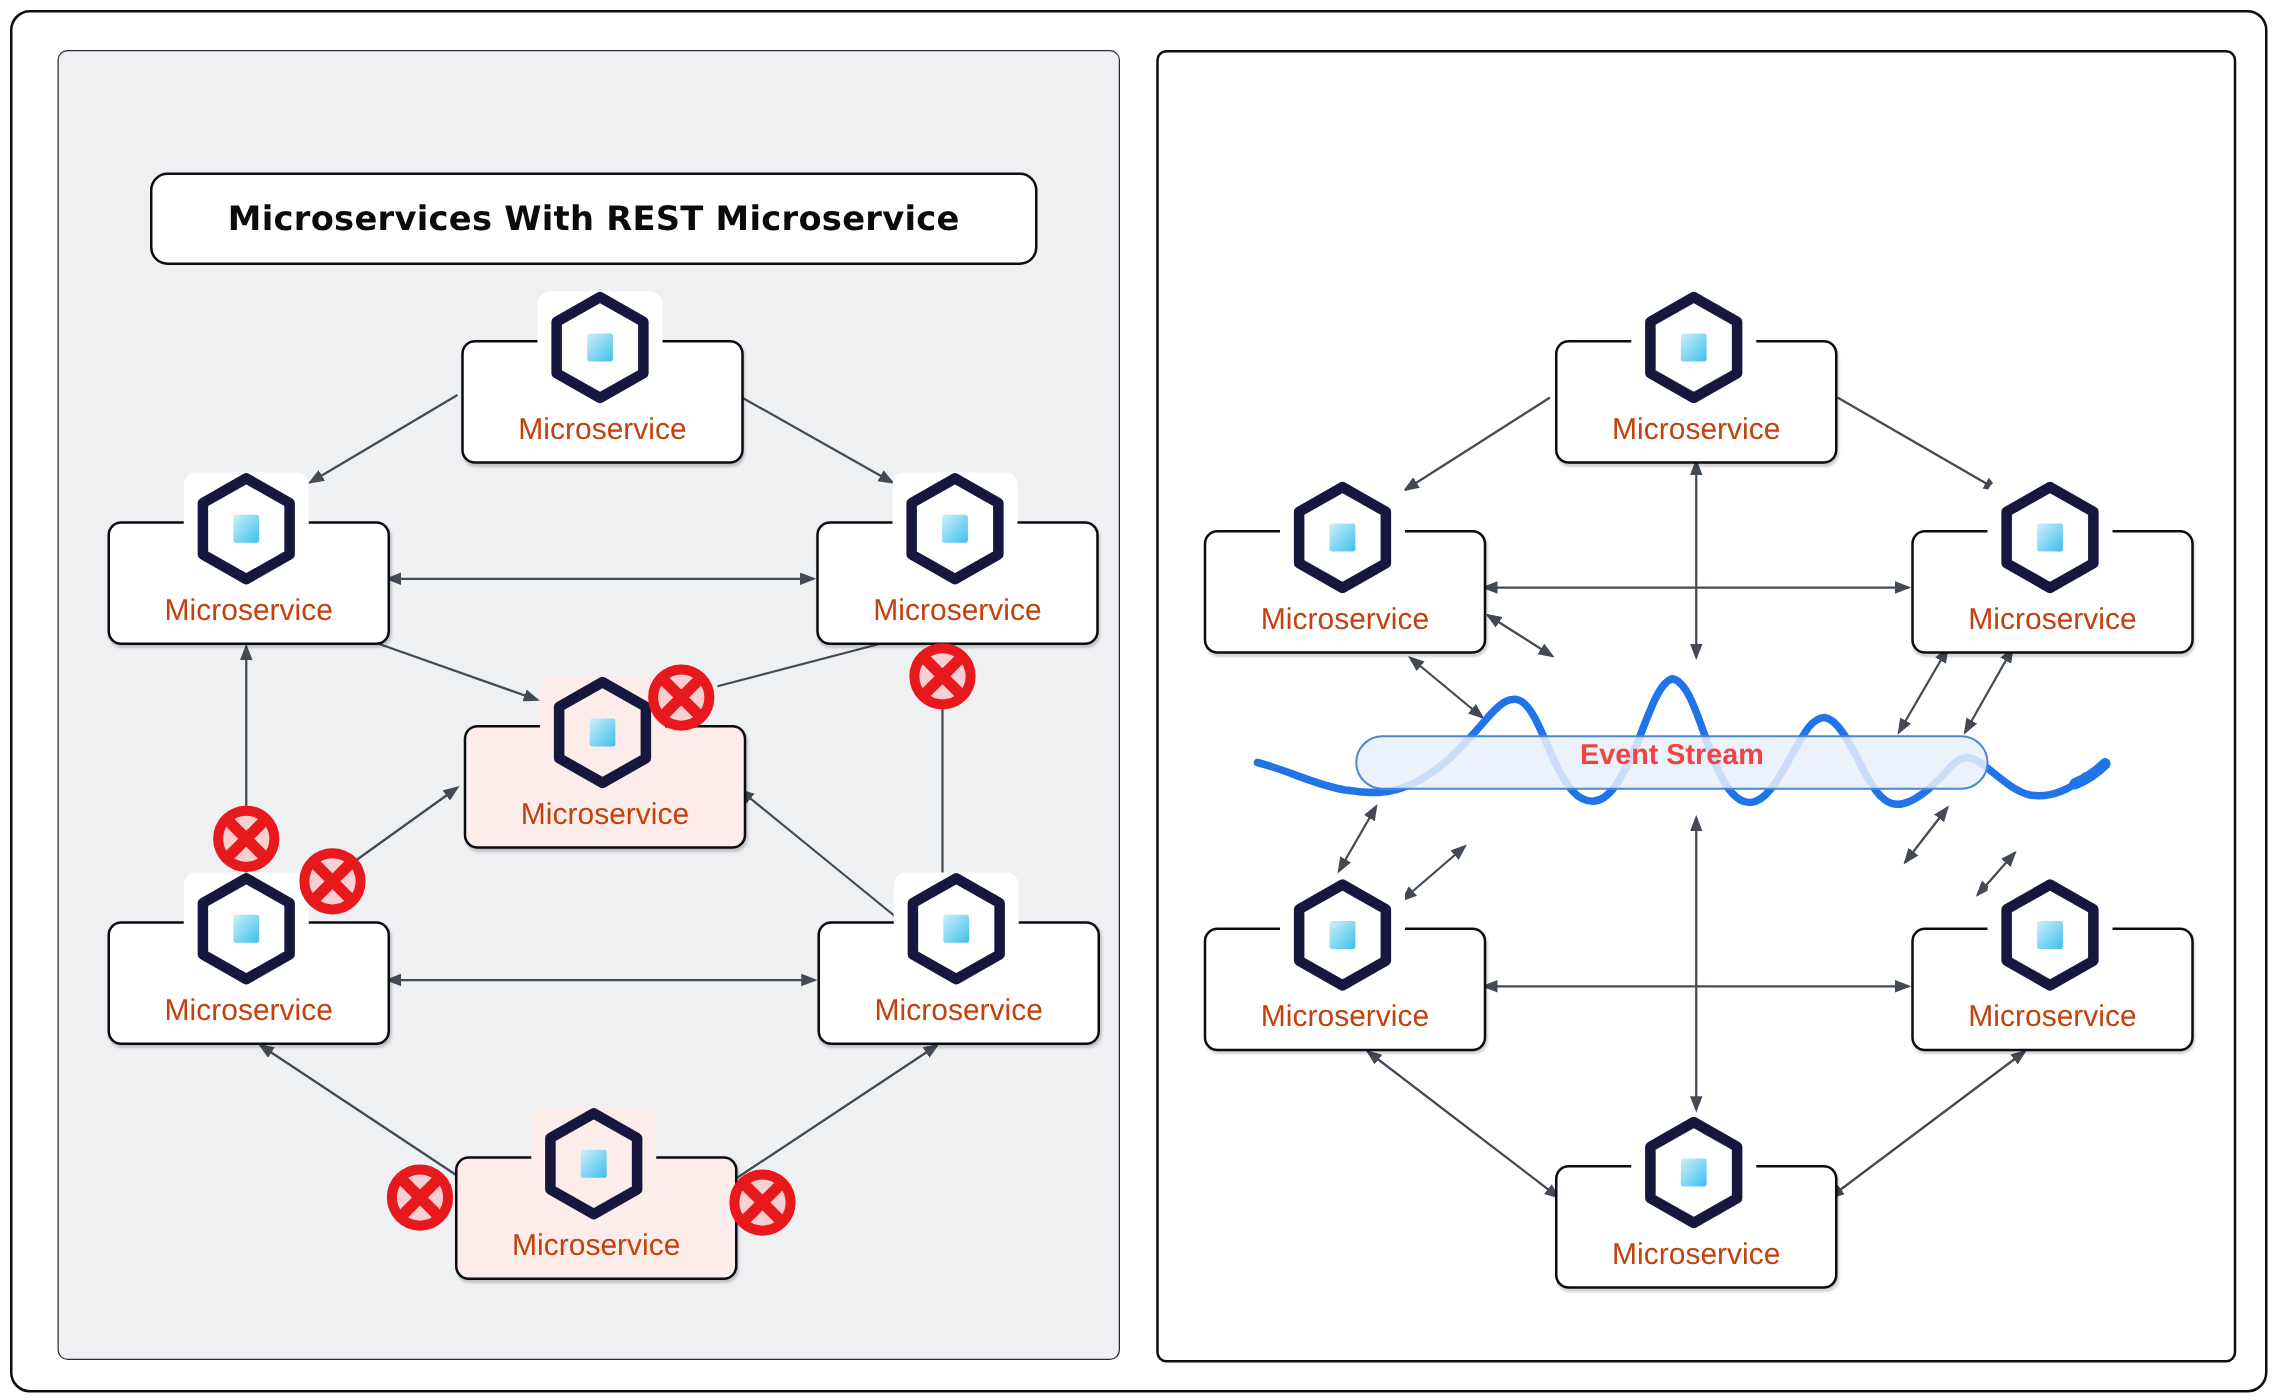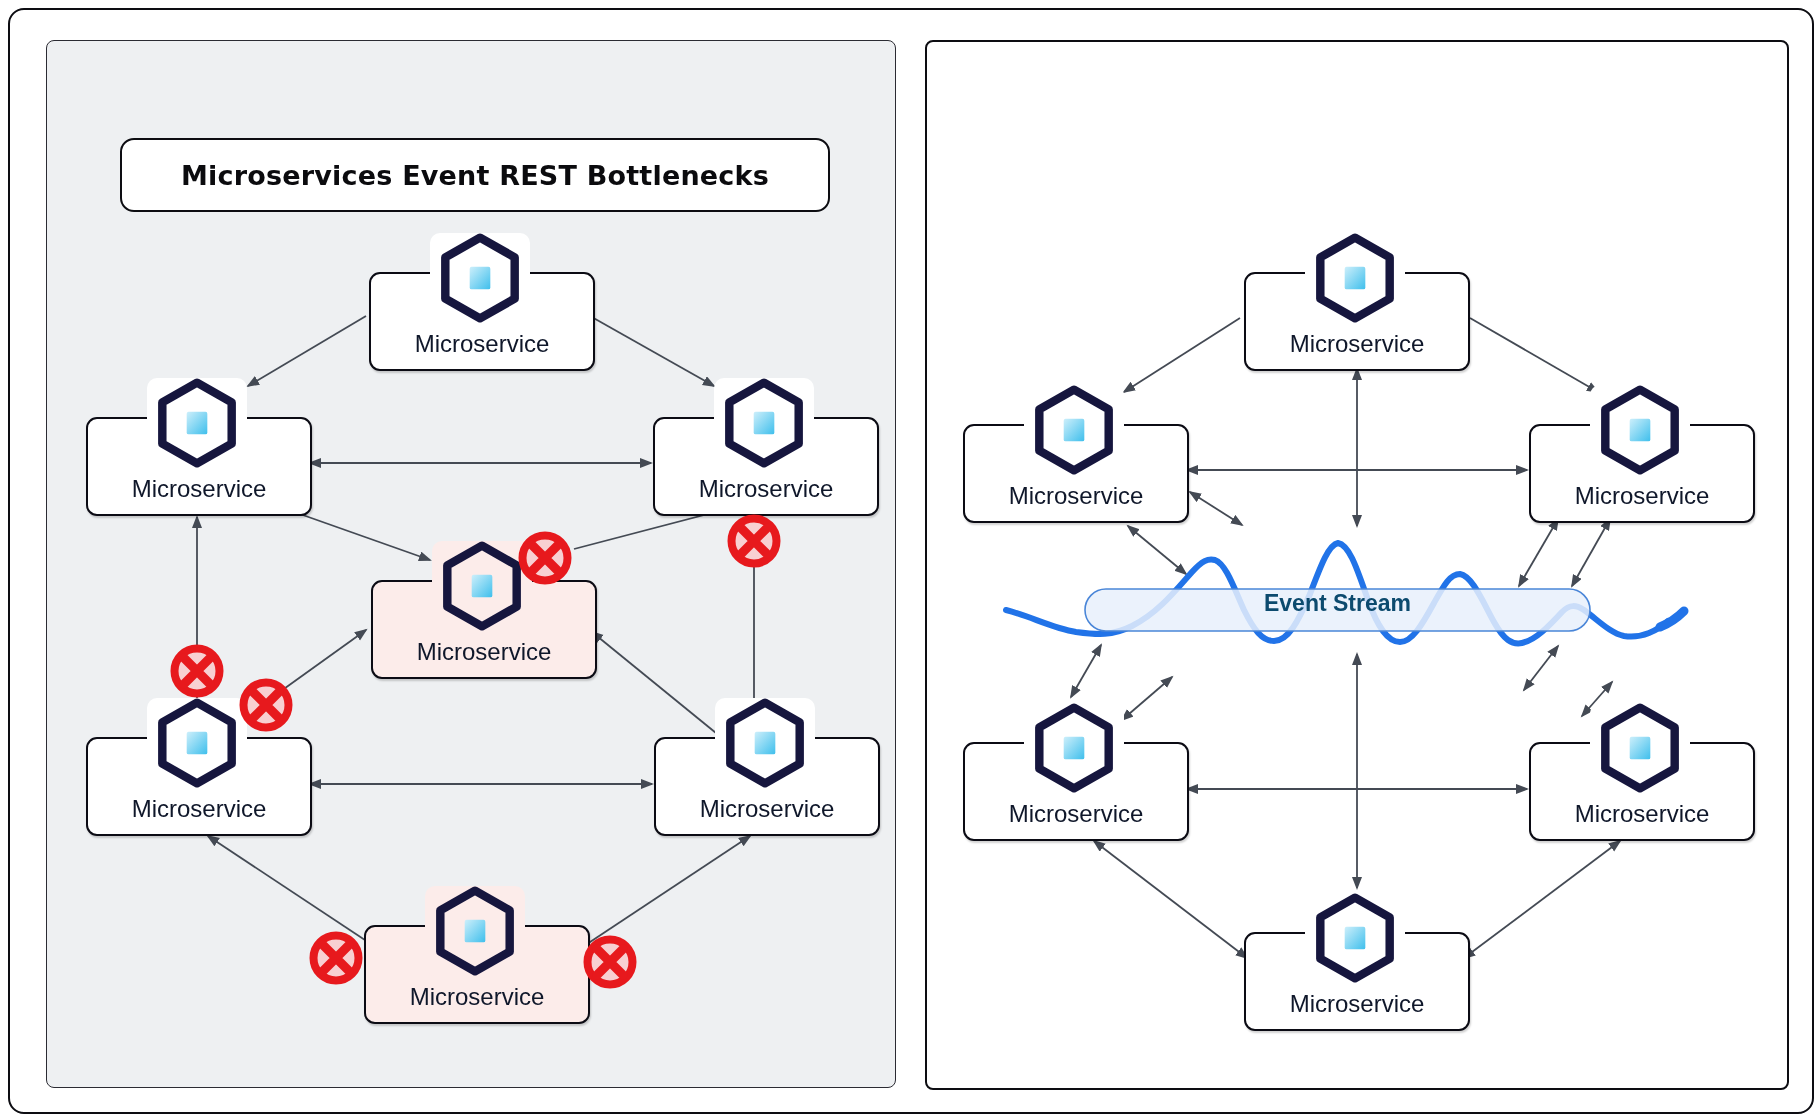--- a/index.html
+++ b/index.html
@@ -11,30 +11,30 @@
   #left-panel{left:46px;top:40px;width:848px;height:1046px;background:#eef0f2;border:1.6px solid #2b2b33;}
   #right-panel{left:925px;top:40px;width:860px;height:1046px;background:#ffffff;border:2px solid #0d0d12;}
   .title-box{position:absolute;background:#ffffff;border:2.4px solid #0d0d12;border-radius:14px;
              display:flex;align-items:center;justify-content:center;z-index:3;}
   .title-box span{font-family:"DejaVu Sans",sans-serif;font-weight:700;font-size:27px;color:#0b0b0e;letter-spacing:.2px;}
   #arrows{position:absolute;left:0;top:0;z-index:1;}
   .node{position:absolute;width:222px;height:134px;z-index:3;}
   .nbox{position:absolute;left:0;top:39px;width:222px;height:95px;background:#ffffff;
         border:2.2px solid #0b0b14;border-radius:11px;box-shadow:1px 2px 2px rgba(0,0,0,.18);}
   .nlabel{position:absolute;left:0;right:0;bottom:11px;text-align:center;
-          font-size:24px;color:#0f172a;}
+          font-size:24px;color:#c2410c;}
   .badge{position:absolute;left:61px;top:0;width:100px;height:90px;background:#ffffff;border-radius:10px;
          display:flex;align-items:center;justify-content:center;}
   .hex{width:94px;height:90px;display:block;}
   .node.pink .nbox{background:#fcecea;}
   .node.pink .badge{background:#fcecea;}
   .err{position:absolute;width:54px;height:54px;z-index:5;}
   #stream-label{position:absolute;left:1085px;top:588px;width:505px;height:31px;z-index:2;
                 display:flex;align-items:center;justify-content:center;
-                font-size:23px;font-weight:700;color:#0c4a6e;}
+                font-size:23px;font-weight:700;color:#ef4444;}
 </style>
 </head>
 <body>
 
 <div id="canvas">
 
   <svg width="0" height="0" style="position:absolute" aria-hidden="true">
     <defs>
       <linearGradient id="sqg" x1="0" y1="0" x2="1" y2="1">
         <stop offset="0" stop-color="#cdeffb"></stop>
@@ -105,21 +105,21 @@
                C 1570 604, 1576 605, 1584 610
                C 1598 620, 1610 633, 1624 636
                C 1642 639, 1658 630, 1668 621" stroke="#2173e8" stroke-width="6" fill="none" stroke-linecap="round"></path>
       <path d="M 1660 627 C 1670 623, 1678 617, 1684 611" stroke="#2173e8" stroke-width="9" fill="none" stroke-linecap="round"></path>
     </g>
 
     <rect x="1085" y="589" width="505" height="42" rx="21" fill="#e7f0fb" fill-opacity="0.85" stroke="#4a86d8" stroke-width="1.6"></rect>
   </svg>
 
   <div class="title-box" style="left:120px;top:138px;width:706px;height:70px">
-    <span>Microservices Event REST Bottlenecks</span>
+    <span>Microservices With REST Microservice</span>
   </div>
 
   <div id="stream-label">
     <span>Event Stream</span>
   </div>
 
   <div class="node" style="left:369px;top:233px">
     <div class="nbox">
       <span class="nlabel">Microservice</span>
     </div>

